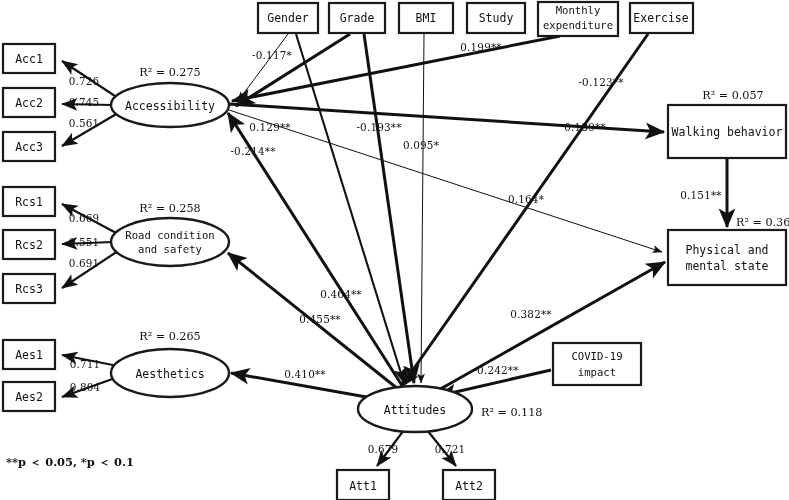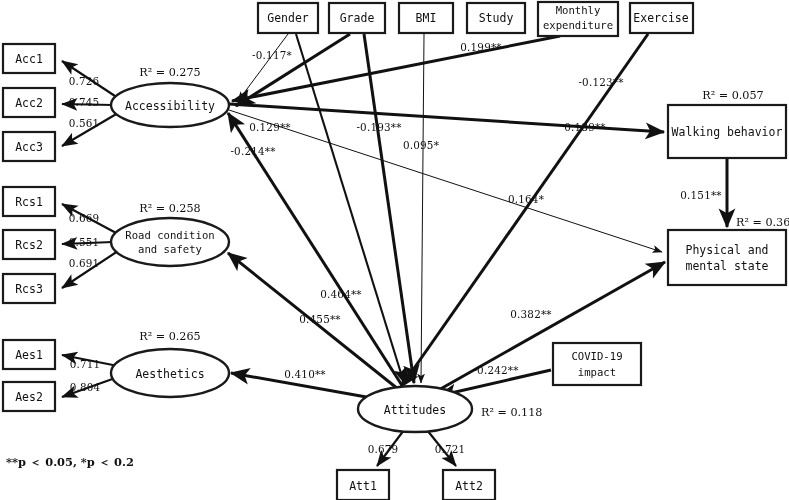--- a/index.html
+++ b/index.html
@@ -268,19 +268,19 @@
       <text class="path-label" x="701" y="196">0.151**</text>
       <text class="path-label" x="341" y="295">0.464**</text>
       <text class="path-label" x="320" y="320">0.455**</text>
       <text class="path-label" x="305" y="375">0.410**</text>
       <text class="path-label" x="531" y="315">0.382**</text>
       <text class="path-label" x="496" y="371">-0.242**</text>
     </g>
   </svg>
 
   <div class="footnote">
-    <span class="ln">**p ＜ 0.05, *p ＜ 0.2</span>
+    <span class="ln">**p ＜ 0.05, *p ＜ 0.1</span>
     
     
     
   </div>
 
 </div>
 
 </body></html>

